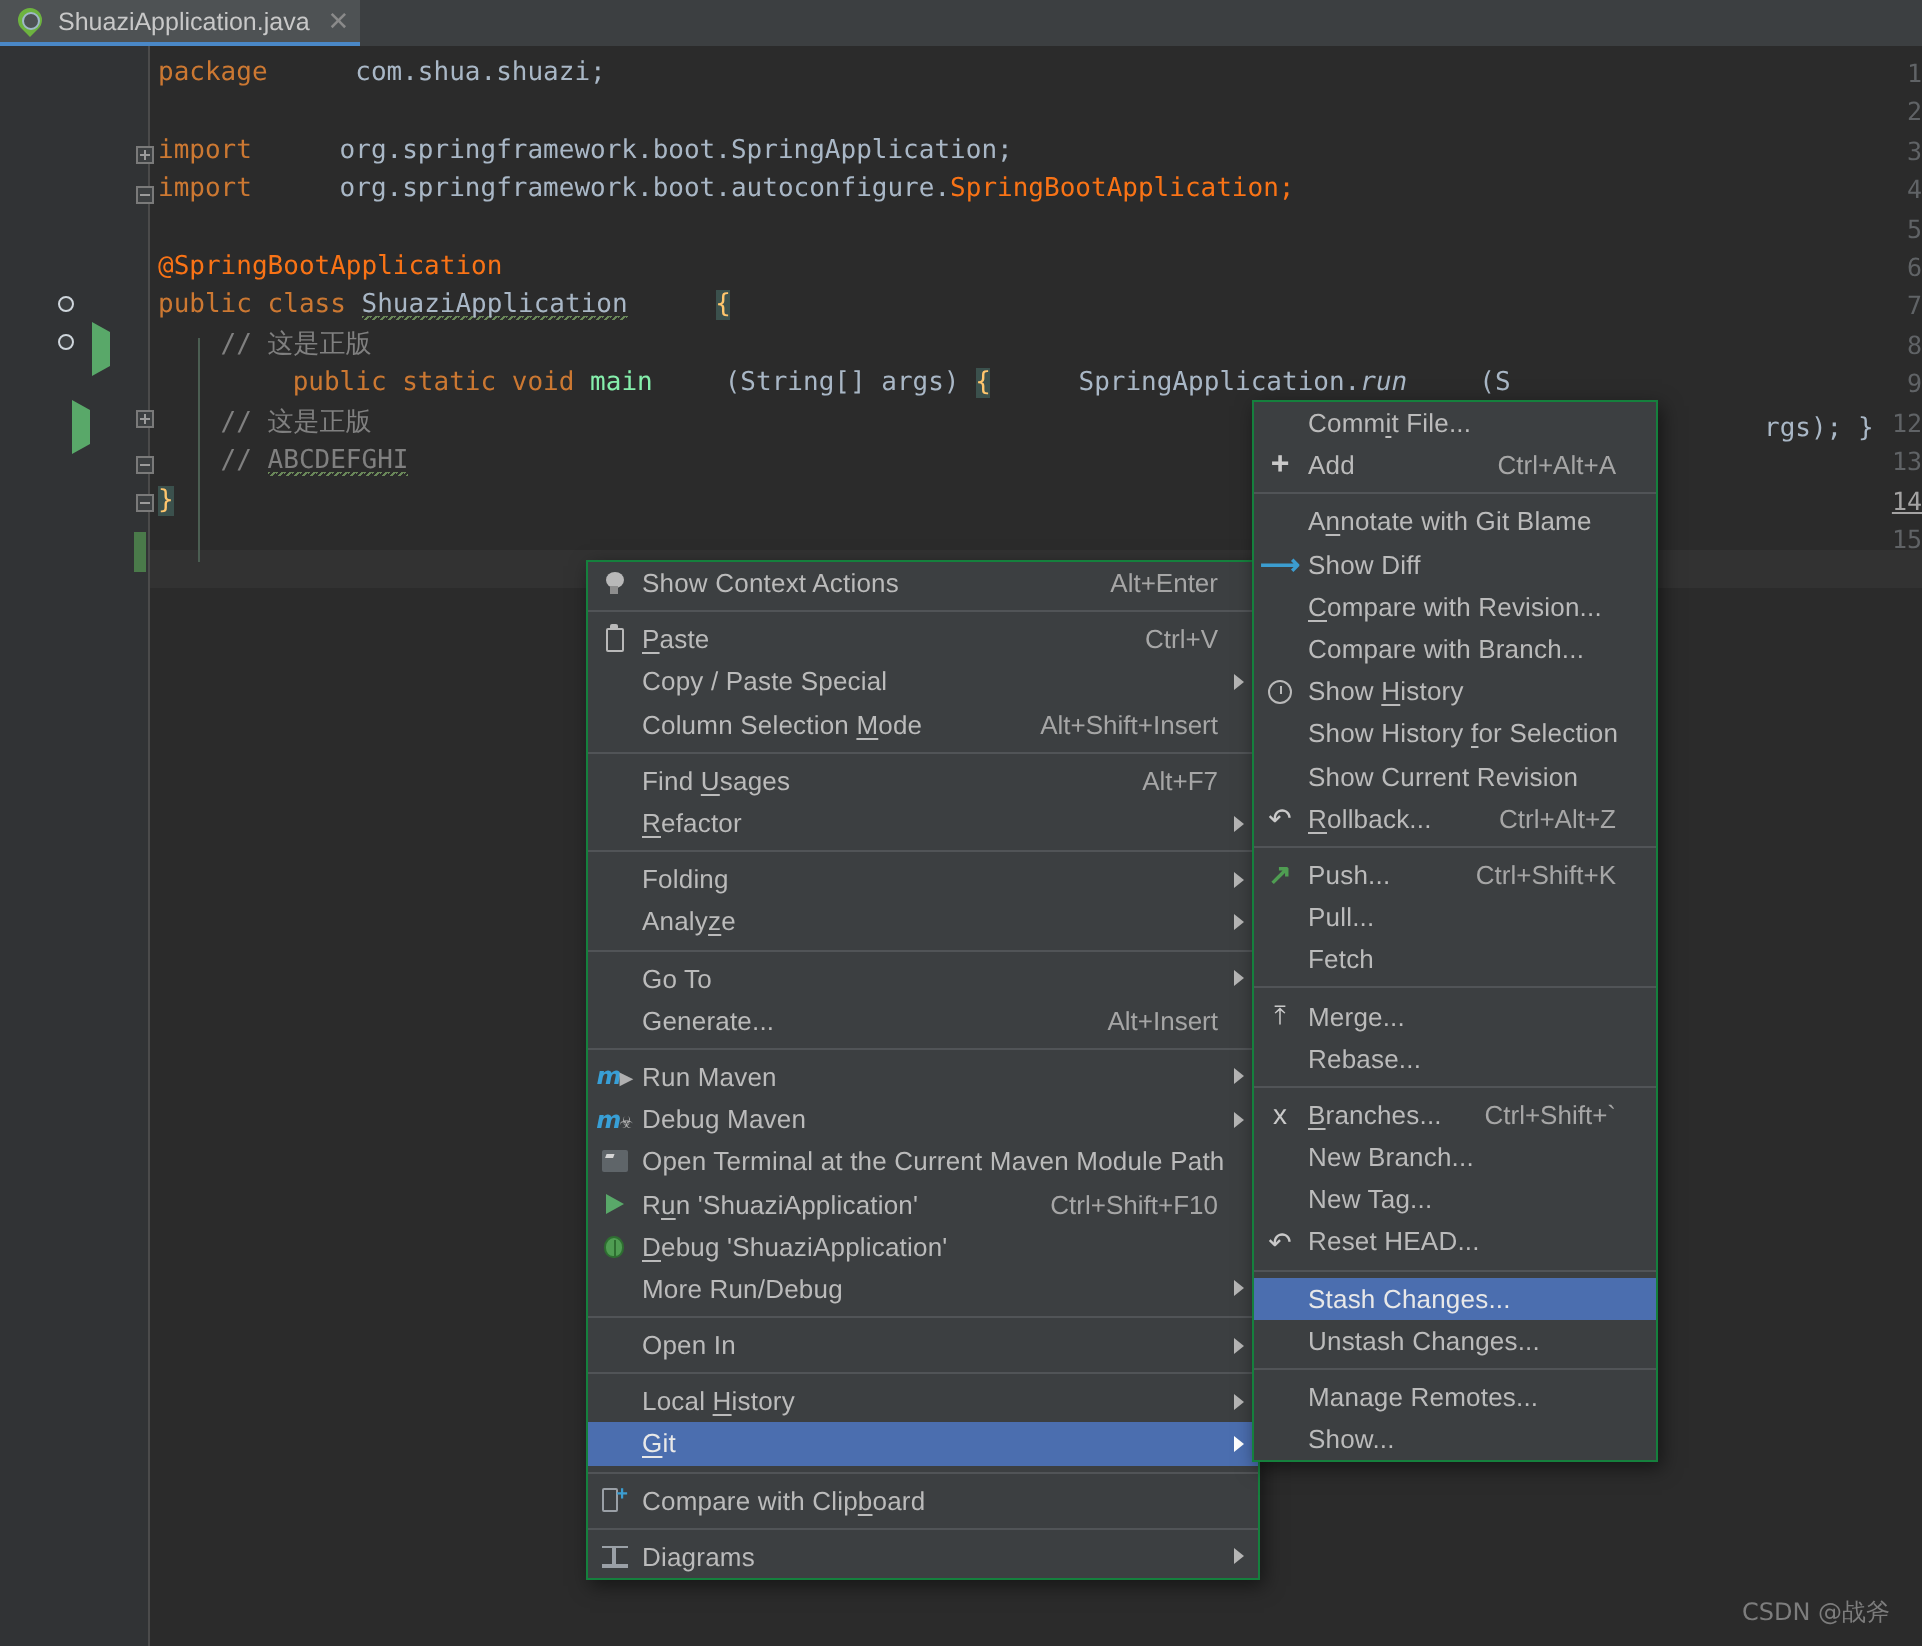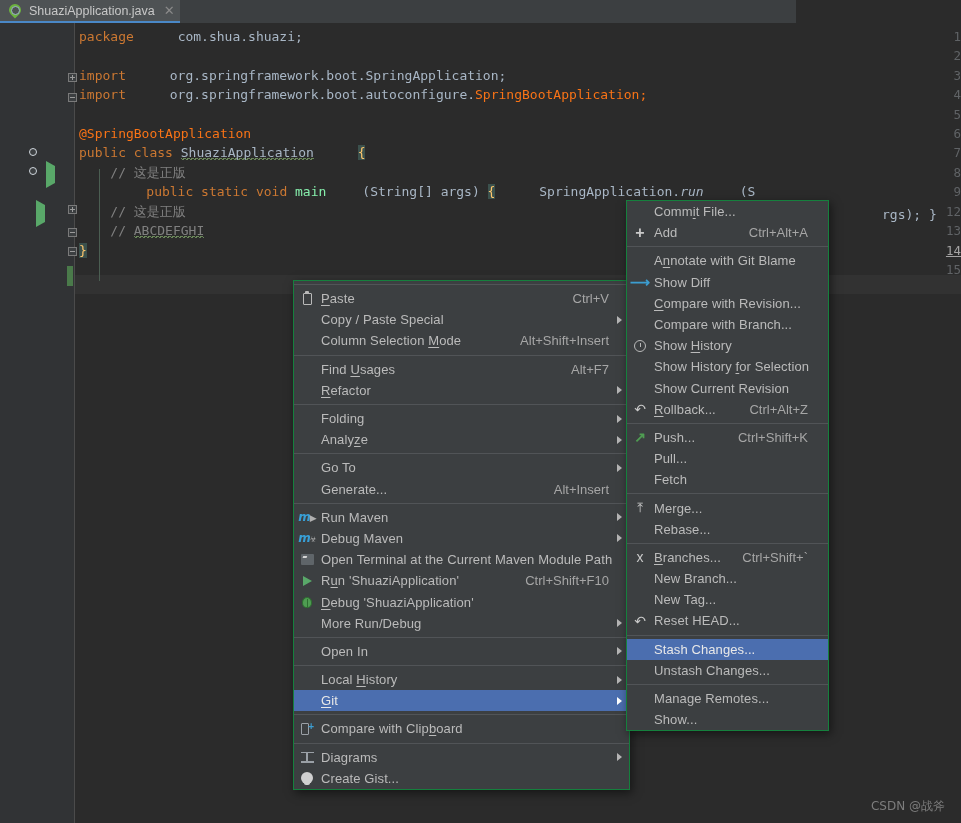--- a/index.html
+++ b/index.html
@@ -5,21 +5,21 @@
   html,body{margin:0;padding:0;}
   body{
     width:961px;height:823px;overflow:hidden;
     background:#2b2b2b;
     font-family:"Liberation Sans", sans-serif;
     -webkit-font-smoothing:antialiased;
   }
   #root{position:relative;width:961px;height:823px;}
 
   
-  .tabbar{position:absolute;left:0;top:0;width:796px;height:23px;background:#3c3f41;}
+  .tabbar{position:absolute;left:0;top:0;width:961px;height:23px;background:#3c3f41;}
   .tab{
     position:absolute;left:0;top:0;height:23px;
     background:#4e5254;display:flex;align-items:center;
     padding:0 8px 0 8px;box-sizing:border-box;
     border-bottom:2px solid #4a88c7;
     font-size:12.5px;color:#bbbbbb;
   }
   .tab .tabicon{width:15px;height:15px;position:relative;margin-right:6px;flex:none;}
   .tab .tabname{font-size:12.5px;color:#c8c8c8;white-space:nowrap;}
   .tab .tabclose{margin-left:9px;color:#8a8a8a;font-size:13px;line-height:1;cursor:pointer;}
@@ -218,20 +218,27 @@
         <div class="row" style="top: 237px;">
           <div class="lnum">15</div>
           <div class="code"></div>
         </div>
       </div>
 
     <div class="code" style="left:846px;top:182px;"><span class="id">rgs); }</span></div>
   </div>
 
   <div class="menu" id="ctxmenu" style="left:293px;top:280px;width:337px;">
+      <div class="mitem">
+        <span class="mico">
+          <span class="bulb"></span>
+        </span>
+        <span class="mlabel">Show Context Actions</span>
+        <span class="maccel">Alt+Enter</span>
+      </div>
       <div class="msep"></div>
       <div class="mitem">
         <span class="mico">
           <span class="clip"></span>
         </span>
         <span class="mlabel"><span class="mnem">P</span>aste</span>
         <span class="maccel">Ctrl+V</span>
       </div>
       <div class="mitem">
         <span class="mico"></span>
@@ -342,26 +349,20 @@
       <div class="msep"></div>
       <div class="mitem">
         <span class="mico">
           <span class="diag">
             <span class="diagmid"></span>
           </span>
         </span>
         <span class="mlabel">Diagrams</span>
         <span class="marrow"></span>
       </div>
-      <div class="mitem">
-        <span class="mico">
-          <span class="gh"></span>
-        </span>
-        <span class="mlabel">Create Gist...</span>
-      </div>
     </div>
 
   <div class="menu" id="gitmenu" style="left:626px;top:200px;width:203px;">
       <div class="mitem">
         <span class="mico"></span>
         <span class="mlabel">Comm<span class="mnem">i</span>t File...</span>
       </div>
       <div class="mitem">
         <span class="mico">
           <span class="plus">+</span>

